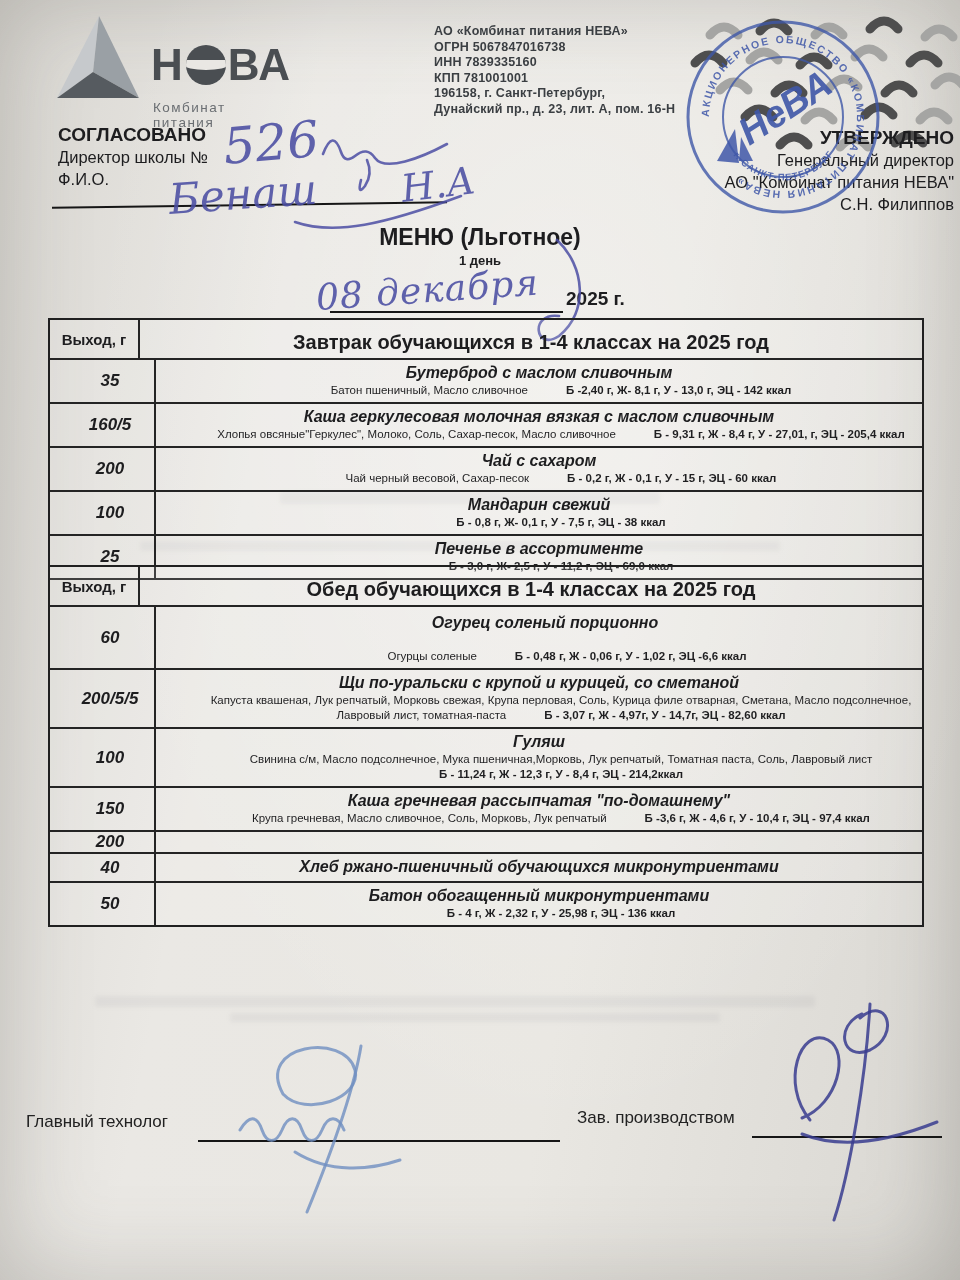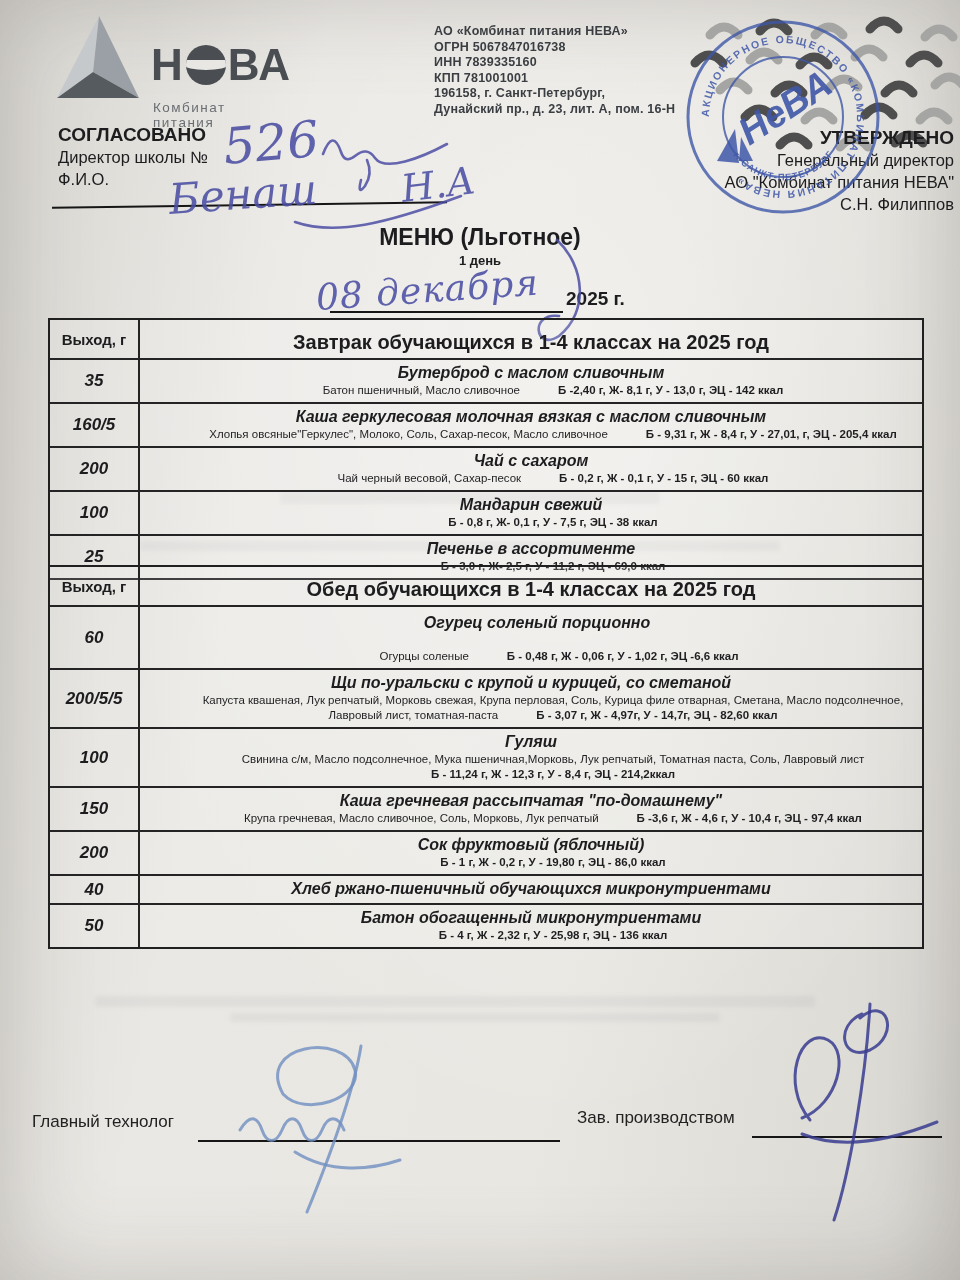--- a/index.html
+++ b/index.html
@@ -34,21 +34,21 @@
   .menu-year{font-weight:bold; font-size:19px;}
 
   
   .menu-table{left:48px; width:872px; border:2.5px solid #202020; background:rgba(255,255,255,.14);}
   .t-row{display:flex; border-top:2px solid #242424;}
   .t-row:first-child{border-top:none;}
   .t-col-weight{width:88px; flex:0 0 88px; border-right:2px solid #242424; display:flex; align-items:center; justify-content:center;}
   .t-col-main{flex:1; text-align:center; padding:2px 10px 4px;}
   .th{font-weight:bold; font-size:15px; font-style:normal;}
   .th-title{font-weight:bold; font-size:20px; padding-top:11px;}
-  .weight{font-weight:bold; font-style:italic; font-size:17px;}
+  .weight{font-weight:bold; font-style:italic; font-size:17px;padding-left:16px;}
   .dish{font-weight:bold; font-style:italic; font-size:16px; line-height:21px;}
   .info{font-size:11.5px; line-height:15px; color:#1f1f21;margin-left:44px;}
   .info .ing{margin-right:38px;}
   .info .ing:empty{margin-right:0;}
   .info .nut{font-weight:bold;}
   .stack .ing{display:block; margin-right:0;}
   .stack .nut{display:block;}
   .gap .dish{margin-bottom:16px; margin-top:3px;}
   .row-tall{min-height:56px;gap:12px;}
 
@@ -259,41 +259,37 @@
     </div>
     <div class="t-row">
       <div class="t-col-weight weight">150</div>
       <div class="t-col-main">
         <div class="dish">Каша гречневая рассыпчатая "по-домашнему"</div>
         <div class="info"><span class="ing">Крупа гречневая, Масло сливочное, Соль, Морковь, Лук репчатый</span><span class="nut">Б -3,6 г, Ж - 4,6 г, У - 10,4 г, ЭЦ - 97,4 ккал</span></div>
       </div>
     </div>
     <div class="t-row">
       <div class="t-col-weight weight">200</div>
-      <div class="t-col-main">
-        <div class="dish">Сок фруктовый (яблочный)</div>
-        <div class="info"><span class="ing"></span><span class="nut">Б - 1 г, Ж - 0,2 г, У - 19,80 г, ЭЦ - 86,0 ккал</span></div>
-      </div>
     </div>
     <div class="t-row">
       <div class="t-col-weight weight">40</div>
       <div class="t-col-main">
         <div class="dish">Хлеб ржано-пшеничный обучающихся микронутриентами</div>
       </div>
     </div>
     <div class="t-row">
       <div class="t-col-weight weight">50</div>
       <div class="t-col-main">
         <div class="dish">Батон обогащенный микронутриентами</div>
         <div class="info"><span class="ing"></span><span class="nut">Б - 4 г, Ж - 2,32 г, У - 25,98 г, ЭЦ - 136 ккал</span></div>
       </div>
     </div>
   </div>
 
-  <div class="abs foot-label" style="left:32px; top:1112px;">Главный технолог</div>
+  <div class="abs foot-label" style="left:26px; top:1112px;">Главный технолог</div>
   <div class="abs uline" style="left:198px; top:1140px; width:362px;"></div>
 
   <div class="abs foot-label" style="left:577px; top:1108px;">Зав. производством</div>
   <div class="abs uline" style="left:752px; top:1136px; width:190px;"></div>
 
   <svg class="abs" style="left:165px; top:1030px;" width="300" height="190">
     <path class="sigL" d="M118,64 C90,14 180,2 190,40 C197,68 140,88 118,64"></path>
     <path class="sigL" d="M75,100 c9,-15 17,-15 22,0 c5,14 14,14 20,0 c6,-15 15,-15 20,0 c5,14 14,14 20,0 c6,-15 16,-15 22,0"></path>
     <path class="sigL" d="M196,16 C188,66 160,138 142,182"></path>
     <path class="sigL" d="M130,122 C165,144 205,140 235,130"></path>

